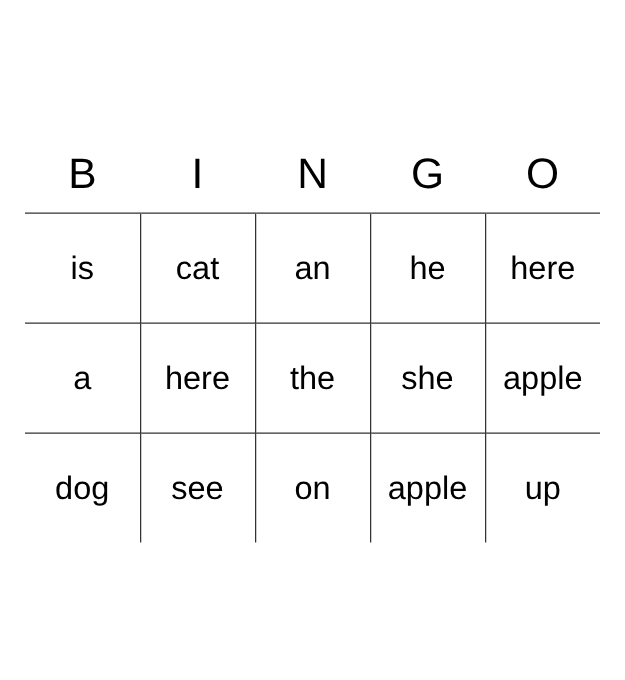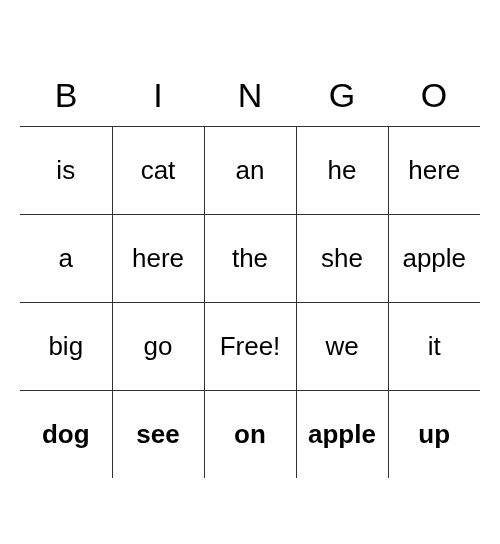--- a/index.html
+++ b/index.html
@@ -47,21 +47,20 @@
     .bingo-table thead th:first-child {
       border-left: none;
     }
 
     .bingo-table thead th:last-child {
       border-right: none;
     }
 
     .bingo-table tbody tr:last-child td {
       border-bottom: none;
-      font-weight: bold;
     }
 
     .bingo-table tbody td:first-child {
       border-left: none;
     }
 
     .bingo-table tbody td:last-child {
       border-right: none;
     }
 
@@ -91,27 +90,20 @@
         <td>here</td>
       </tr>
       <tr>
         <td>a</td>
         <td>here</td>
         <td>the</td>
         <td>she</td>
         <td>apple</td>
       </tr>
       <tr>
-        <td>big</td>
-        <td>go</td>
-        <td>Free!</td>
-        <td>we</td>
-        <td>it</td>
-      </tr>
-      <tr>
         <td>dog</td>
         <td>see</td>
         <td>on</td>
         <td>apple</td>
         <td>up</td>
       </tr>
     </tbody>
 </table>
 
 </body></html>

